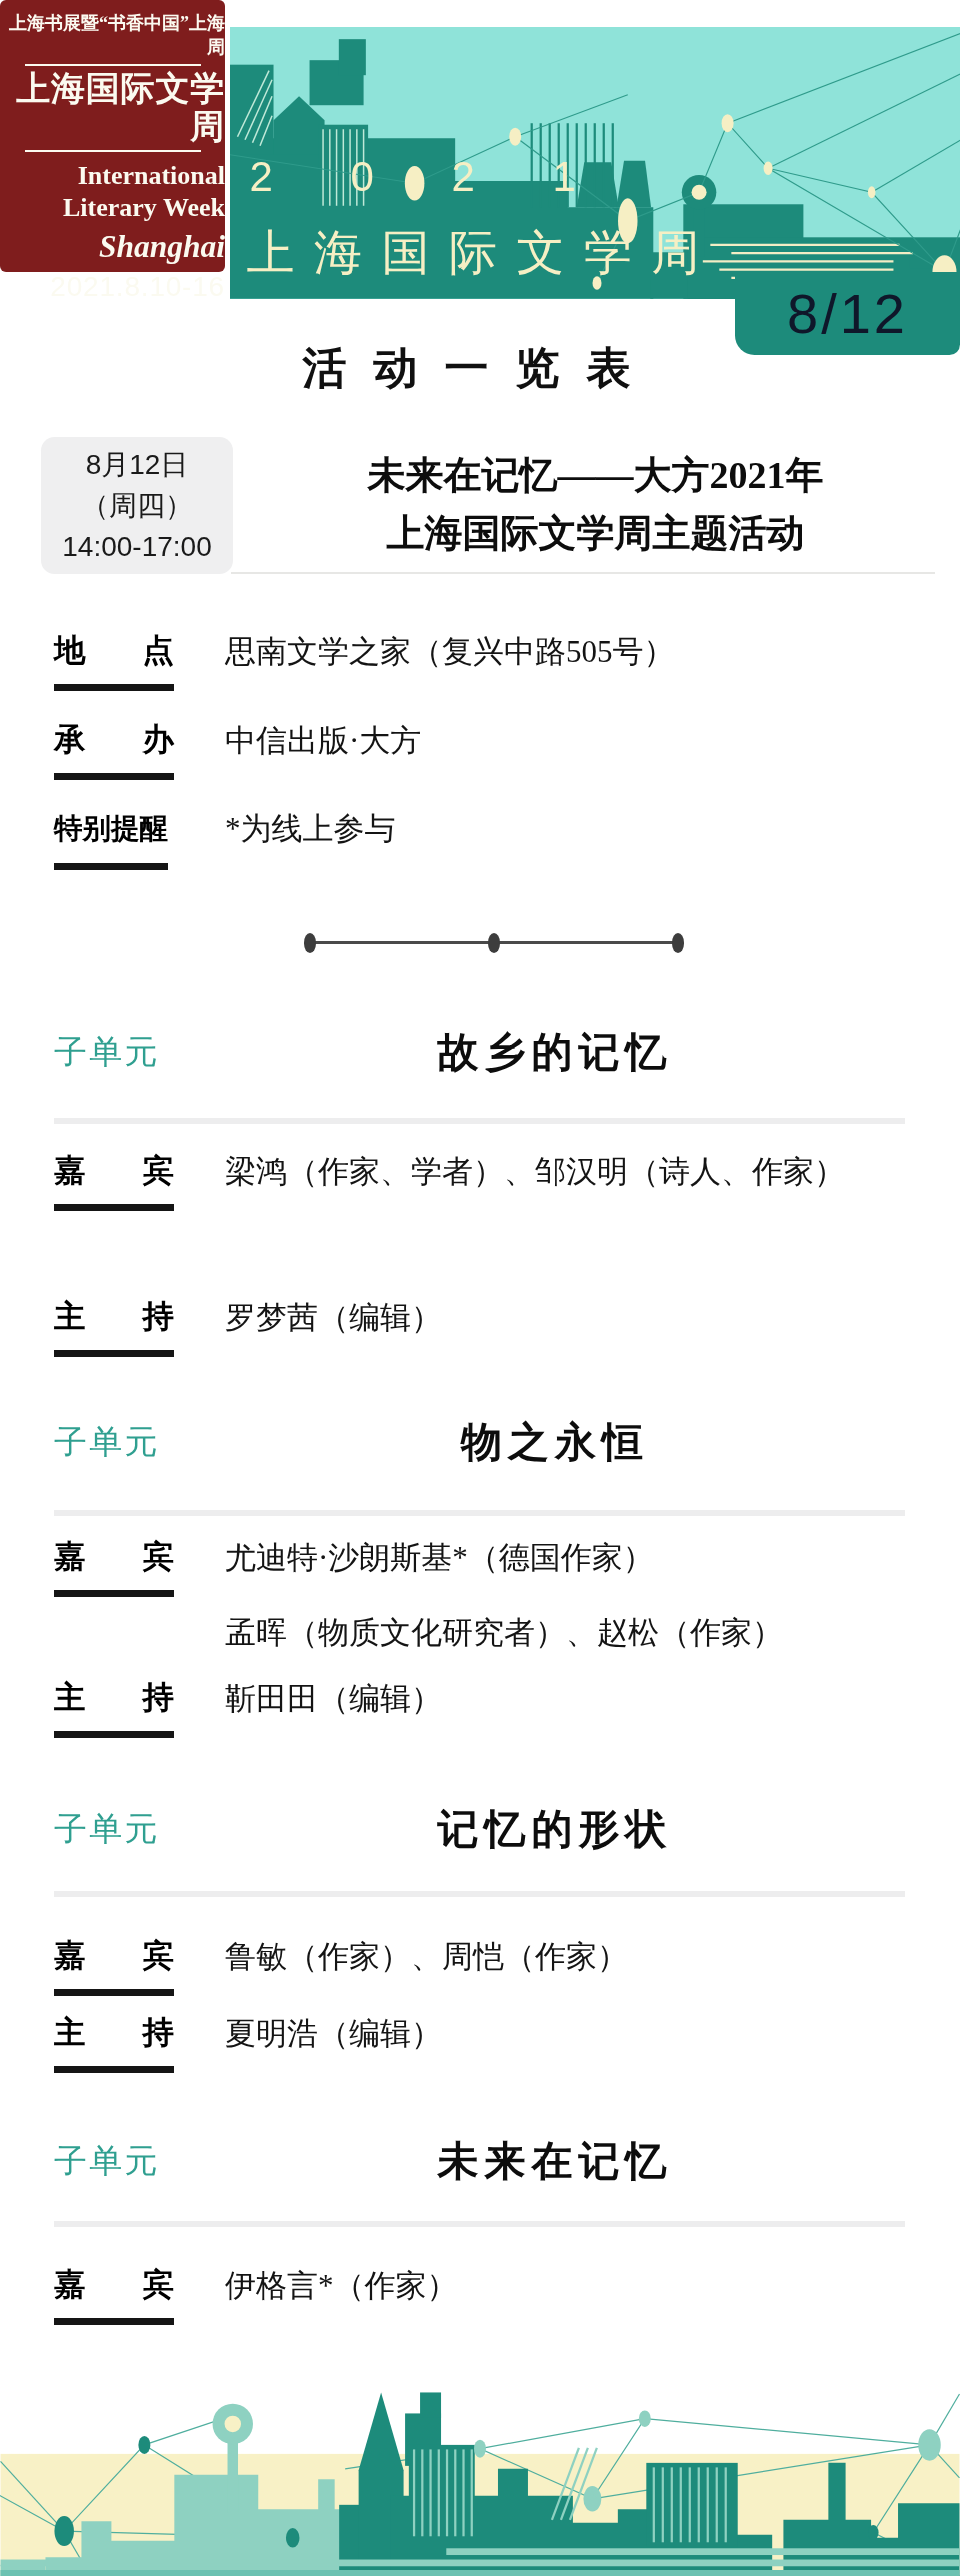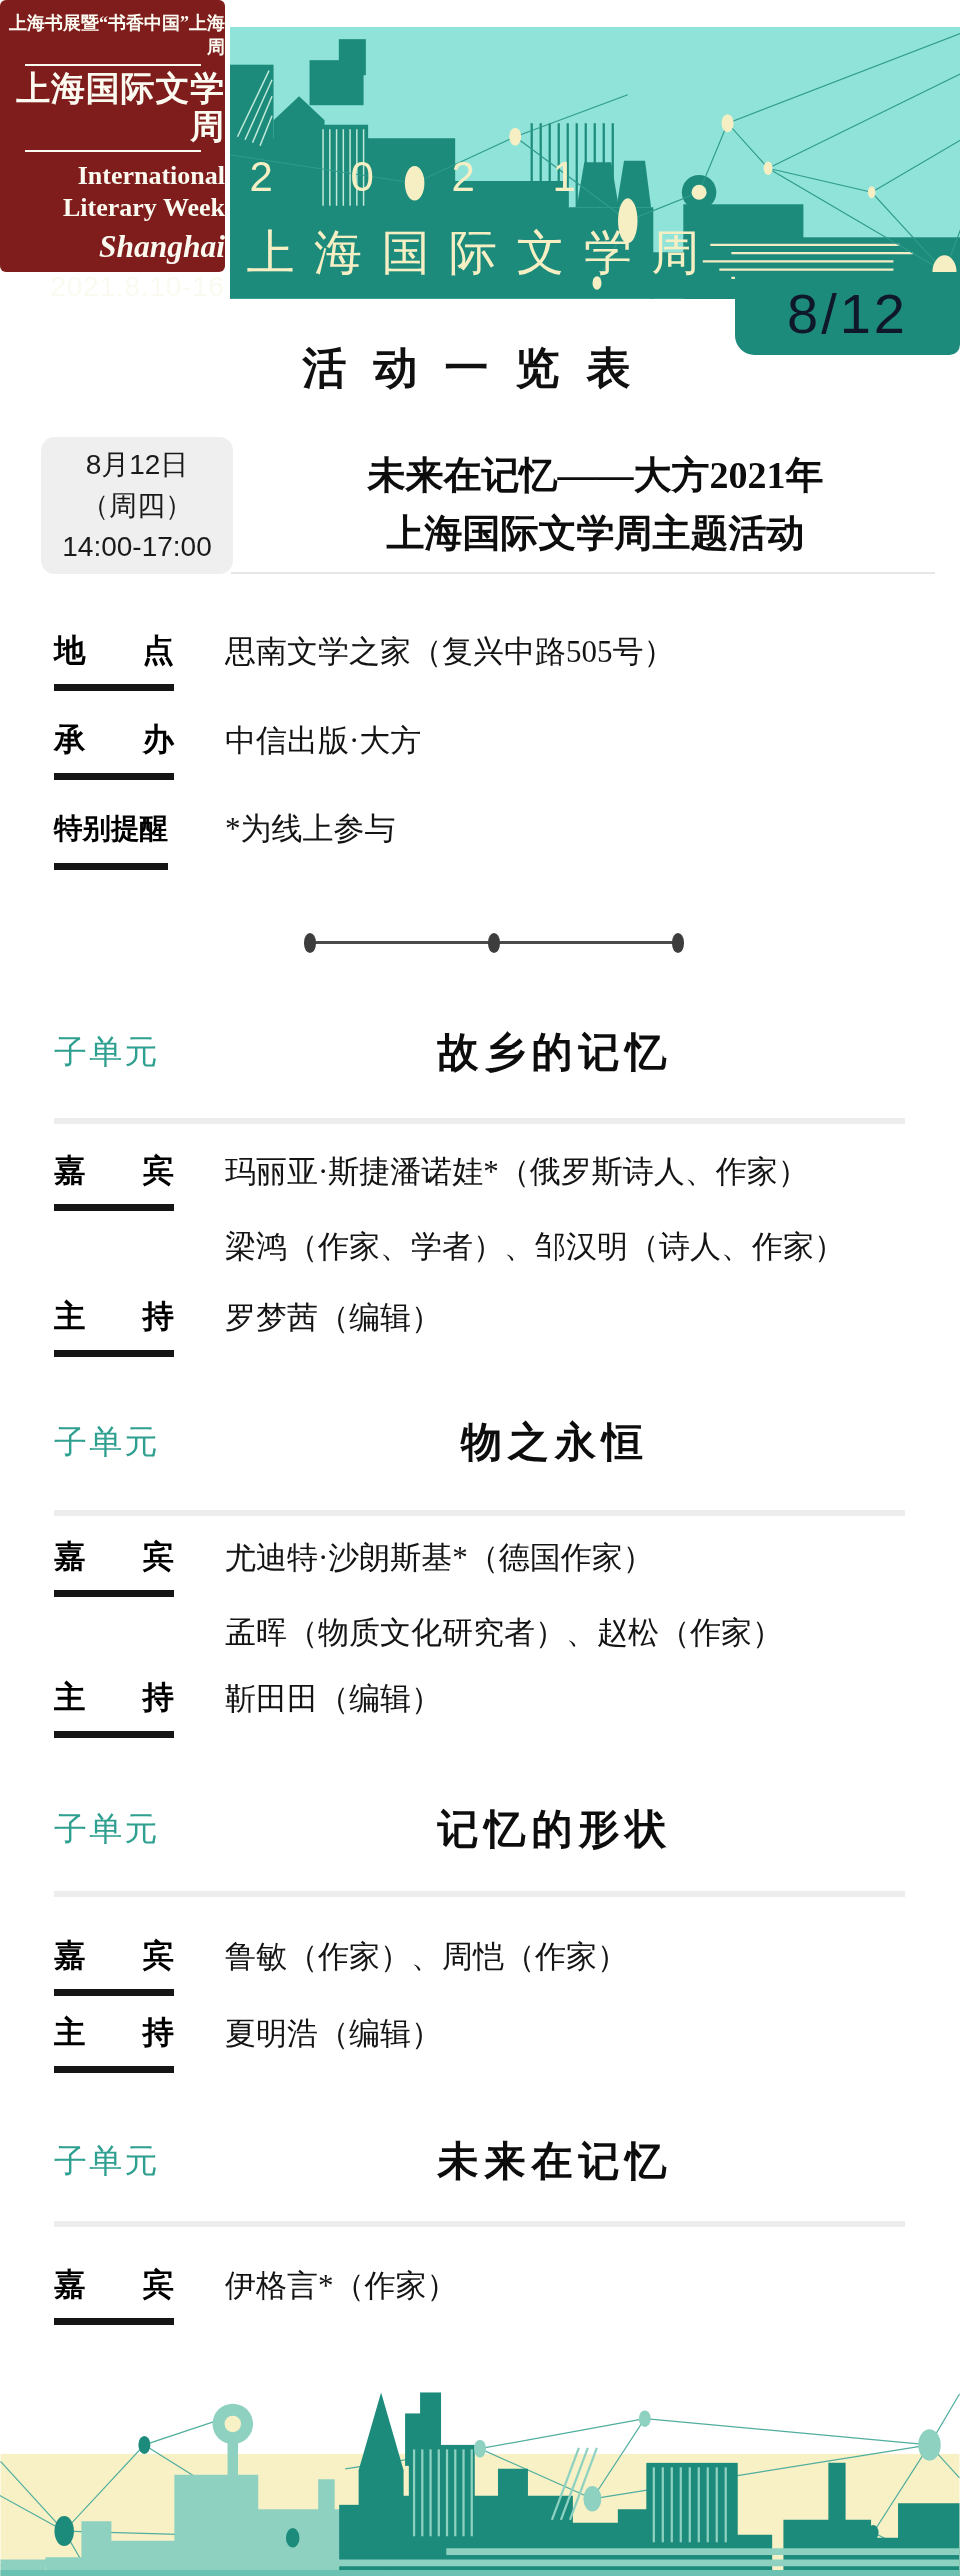--- a/index.html
+++ b/index.html
@@ -226,21 +226,20 @@
     <div class="dot dot-r"></div>
   </div>
 
   <div class="unit" style="top:1025px;">
     <span class="unit-label">子单元</span>
     <div class="unit-title">故乡的记忆</div>
     <div class="unit-sep" style="top:93px;"></div>
     <div class="people-row" style="top:129px;">
       <span class="row-label label-wide">嘉宾</span>
       <div class="row-value">
-        <div class="vline">玛丽亚·斯捷潘诺娃*（俄罗斯诗人、作家）</div>
         <div class="vline">梁鸿（作家、学者）、邹汉明（诗人、作家）</div>
       </div>
     </div>
     <div class="people-row" style="top:275px;">
       <span class="row-label label-wide">主持</span>
       <div class="row-value">罗梦茜（编辑）</div>
     </div>
   </div>
 
   <div class="unit" style="top:1415px;">

